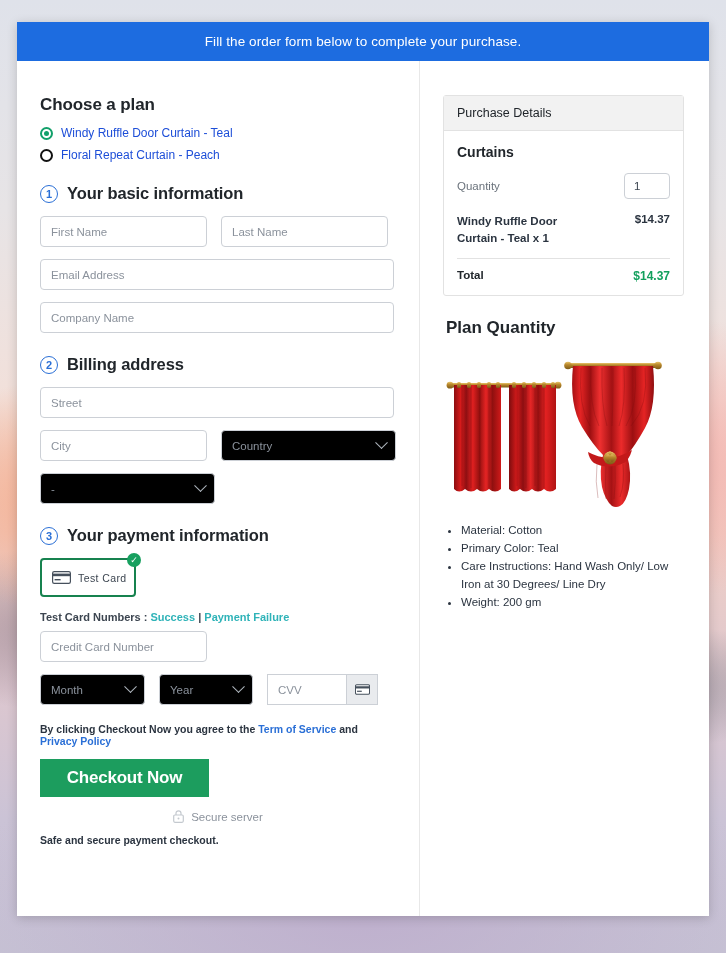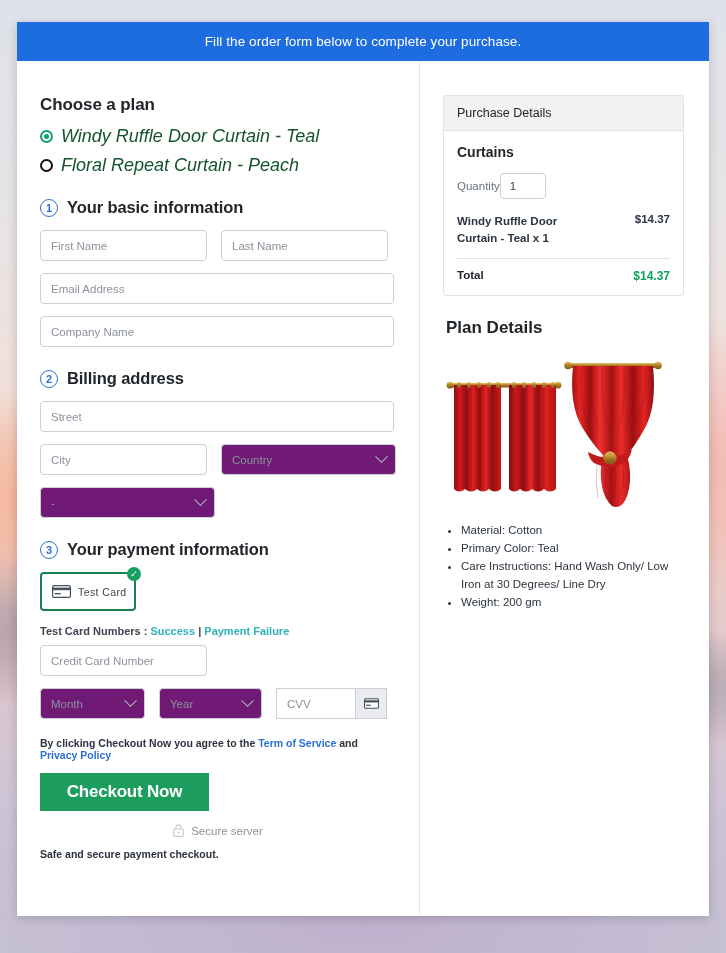--- a/index.html
+++ b/index.html
@@ -57,21 +57,21 @@
     width: 13px; height: 13px; border-radius: 50%;
     border: 2px solid #111; margin-right: 8px; flex: none;
     position: relative; background: #fff;
   }
   .radio.on { border-color: #11a06a; }
   .radio.on::after {
     content: ""; position: absolute;
     left: 2px; top: 2px; width: 5px; height: 5px;
     border-radius: 50%; background: #11a06a;
   }
-  .plan-label { font-size: 18px; color: #14532d; font-style: italic; }
+  .plan-label { font-size: 12px; color: #1d4ed8; }
 
   .step-head {
     display: flex; align-items: center;
     margin: 22px 0 13px 0;
   }
   .step-num {
     width: 18px; height: 18px; border-radius: 50%;
     border: 1.4px solid #2a6fd6; color: #2a6fd6;
     font-size: 11px; font-weight: 600;
     display: flex; align-items: center; justify-content: center;
@@ -82,21 +82,21 @@
   .field-row { display: flex; gap: 14px; margin-bottom: 12px; }
   .inp {
     height: 31px; border: 1px solid #ccd0d6; border-radius: 4px;
     background: #fff; display: flex; align-items: center;
     padding: 0 10px; font-size: 11.5px; color: #8b929c;
     width: 100%;
   }
   .inp.half { width: 167px; flex: none; }
   .sel {
     height: 31px; border: 1px solid #ccd0d6; border-radius: 4px;
-    background: #701a75; display: flex; align-items: center;
+    background: #000000; display: flex; align-items: center;
     justify-content: space-between;
     padding: 0 9px 0 10px; font-size: 11.5px; color: #8b929c;
     width: 175px; flex: none;
   }
   .chev { width: 9px; height: 9px; border-right: 1.4px solid #aeb5bd;
           border-bottom: 1.4px solid #aeb5bd; transform: rotate(45deg) translate(-2px,-2px); }
 
   
   .testcard {
     width: 96px; height: 39px; border: 2px solid #17824f; border-radius: 4px;
@@ -135,21 +135,21 @@
   .safe { font-size: 10.5px; color: #2b3440; font-weight: 600; }
 
   
   .pd-box { border: 1px solid #e2e2e2; border-radius: 3px; }
   .pd-head {
     background: #f2f2f2; border-bottom: 1px solid #e2e2e2;
     padding: 10px 13px; font-size: 12.5px; color: #21262b;
   }
   .pd-body { padding: 13px 13px 12px 13px; }
   .pd-prod { font-size: 14px; font-weight: 700; color: #21262b; margin-bottom: 13px; }
-  .qty-row { display: flex; align-items: center; justify-content: flex-start; margin-bottom: 14px; }
+  .qty-row { display: flex; align-items: center; justify-content: space-between; margin-bottom: 14px; }
   .qty-lbl { font-size: 11.5px; color: #6b737c; }
   .qty-inp {
     width: 46px; height: 26px; border: 1px solid #ccd0d6; border-radius: 4px;
     display: flex; align-items: center; padding-left: 9px;
     font-size: 11.5px; color: #3c4550;
   }
   .line-row { display: flex; justify-content: space-between; align-items: flex-start; gap: 10px; }
   .line-name { font-size: 11.5px; color: #2b3440; font-weight: 600; line-height: 1.45; max-width: 130px; }
   .line-price { font-size: 11.5px; color: #2b3440; font-weight: 600; }
   .pd-sep { height: 1px; background: #e2e2e2; margin: 12px 0 10px 0; }
@@ -246,21 +246,21 @@
 
       <div class="field-row">
         <div class="inp half">Credit Card Number</div>
       </div>
 
       <div class="field-row">
         <div class="sel" style="width:105px">
           <span>Month</span>
           <span class="chev"></span>
         </div>
-        <div class="sel" style="width:103px">
+        <div class="sel" style="width:94px">
           <span>Year</span>
           <span class="chev"></span>
         </div>
         <div class="cvv-wrap">
           <span class="cvv-inp">CVV</span>
           <span class="cvv-icon">
             <svg width="15" height="11" viewBox="0 0 19 13">
               <rect x="0.6" y="0.6" width="17.8" height="11.8" rx="1.6" fill="#fff" stroke="#46505c" stroke-width="1.3"></rect>
               <rect x="0.6" y="2.4" width="17.8" height="2.8" fill="#46505c"></rect>
               <rect x="2.6" y="8" width="6" height="1.5" fill="#46505c"></rect>
@@ -301,21 +301,21 @@
             <span class="line-price">$14.37</span>
           </div>
           <div class="pd-sep"></div>
           <div class="total-row">
             <span class="total-lbl">Total</span>
             <span class="total-val">$14.37</span>
           </div>
         </div>
       </div>
 
-      <div class="plan-details-title">Plan Details</div>
+      <div class="plan-details-title">Plan Quantity</div>
 
       <div id="curtain-art">
         <svg width="218" height="160" viewBox="0 0 218 160">
           <defs>
             <linearGradient id="panelA" x1="0" x2="1">
               <stop offset="0%" stop-color="#8c0d10"></stop>
                 <stop offset="14%" stop-color="#d61b1b"></stop>
               <stop offset="26%" stop-color="#8e0f12"></stop>
                 <stop offset="40%" stop-color="#e02020"></stop>
               <stop offset="54%" stop-color="#95100f"></stop>

